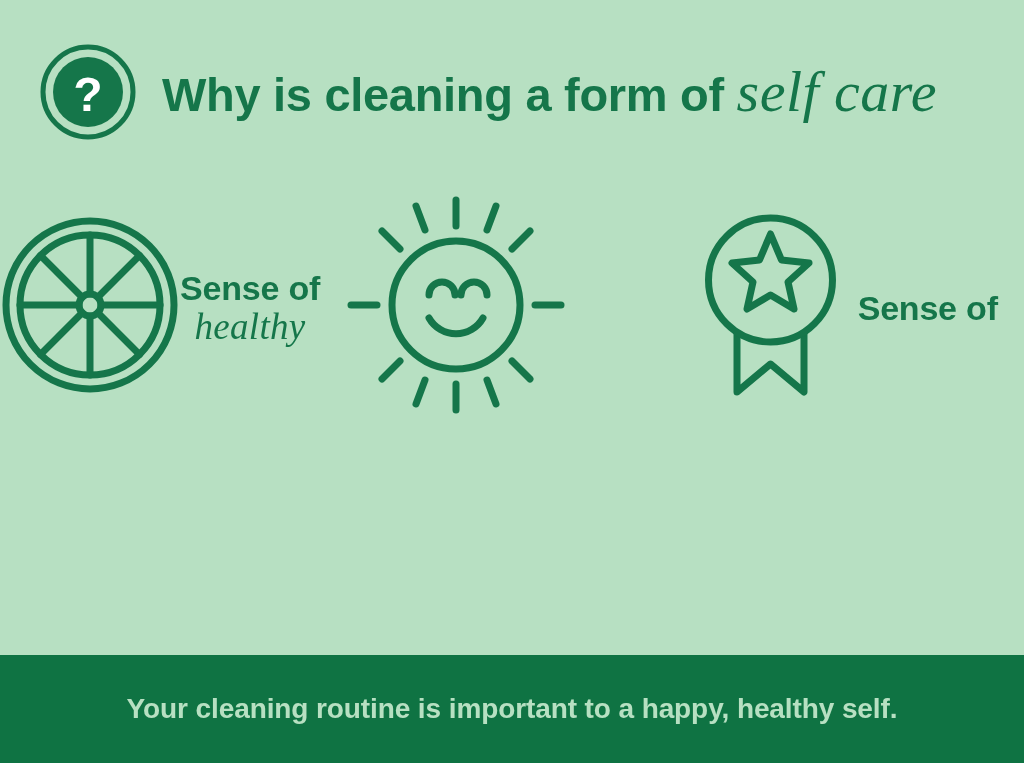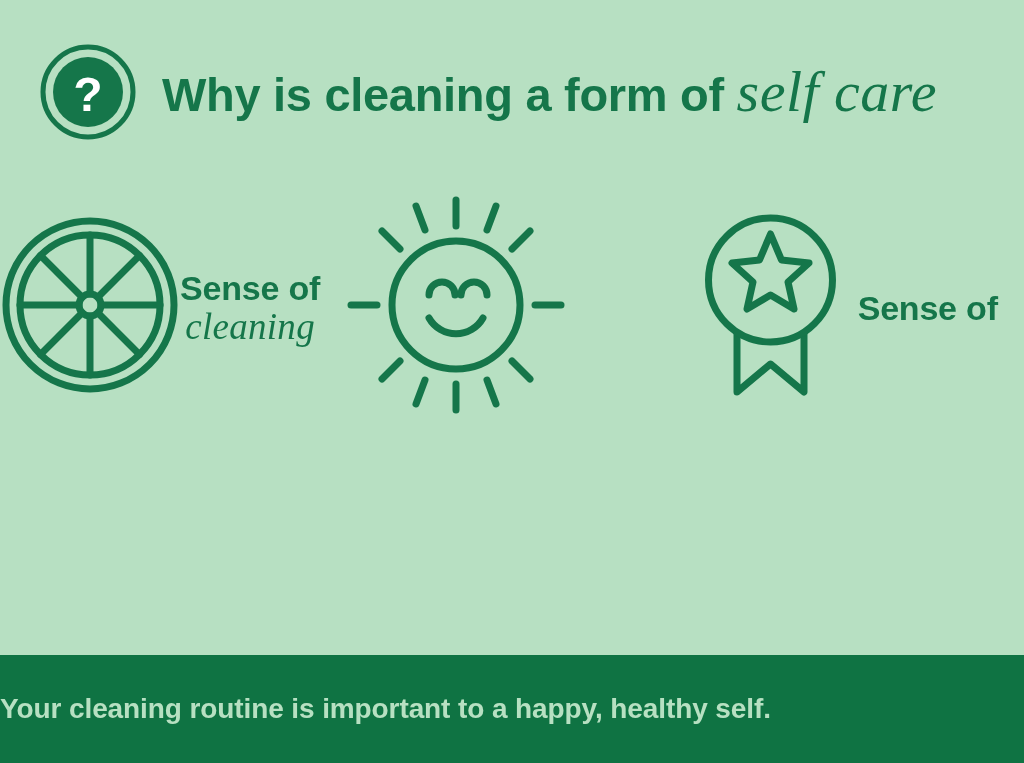--- a/index.html
+++ b/index.html
@@ -103,20 +103,21 @@
   
   .footer {
     position: absolute;
     left: 0;
     bottom: 0;
     width: 1024px;
     height: 108px;
     background: #0f7343;
     display: flex;
     align-items: center;
+    justify-content: center;
   }
   .footer-text {
     color: #b7e0c2;
     font-size: 28px;
     font-weight: bold;
     letter-spacing: -0.1px;
     white-space: nowrap;
   }
 </style>
 </head>
@@ -154,21 +155,21 @@
             <line x1="101" y1="90" x2="160" y2="90"></line>
             <line x1="40.5" y1="40.5" x2="82.2" y2="82.2"></line>
             <line x1="97.8" y1="97.8" x2="139.5" y2="139.5"></line>
             <line x1="139.5" y1="40.5" x2="97.8" y2="82.2"></line>
             <line x1="82.2" y1="97.8" x2="40.5" y2="139.5"></line>
           </g>
         </svg>
       </div>
       <div class="card-label">
         <span class="label-main">Sense of</span>
-        <span class="label-italic">cleaning</span>
+        <span class="label-italic">healthy</span>
       </div>
     </div>
 
     <div class="card">
       <div class="card-icon">
         <svg width="230" height="230" viewBox="0 0 230 230" aria-hidden="true">
           <g fill="none" stroke="#15764a" stroke-width="7" stroke-linecap="round">
 
             <circle cx="115" cy="115" r="64"></circle>
 

